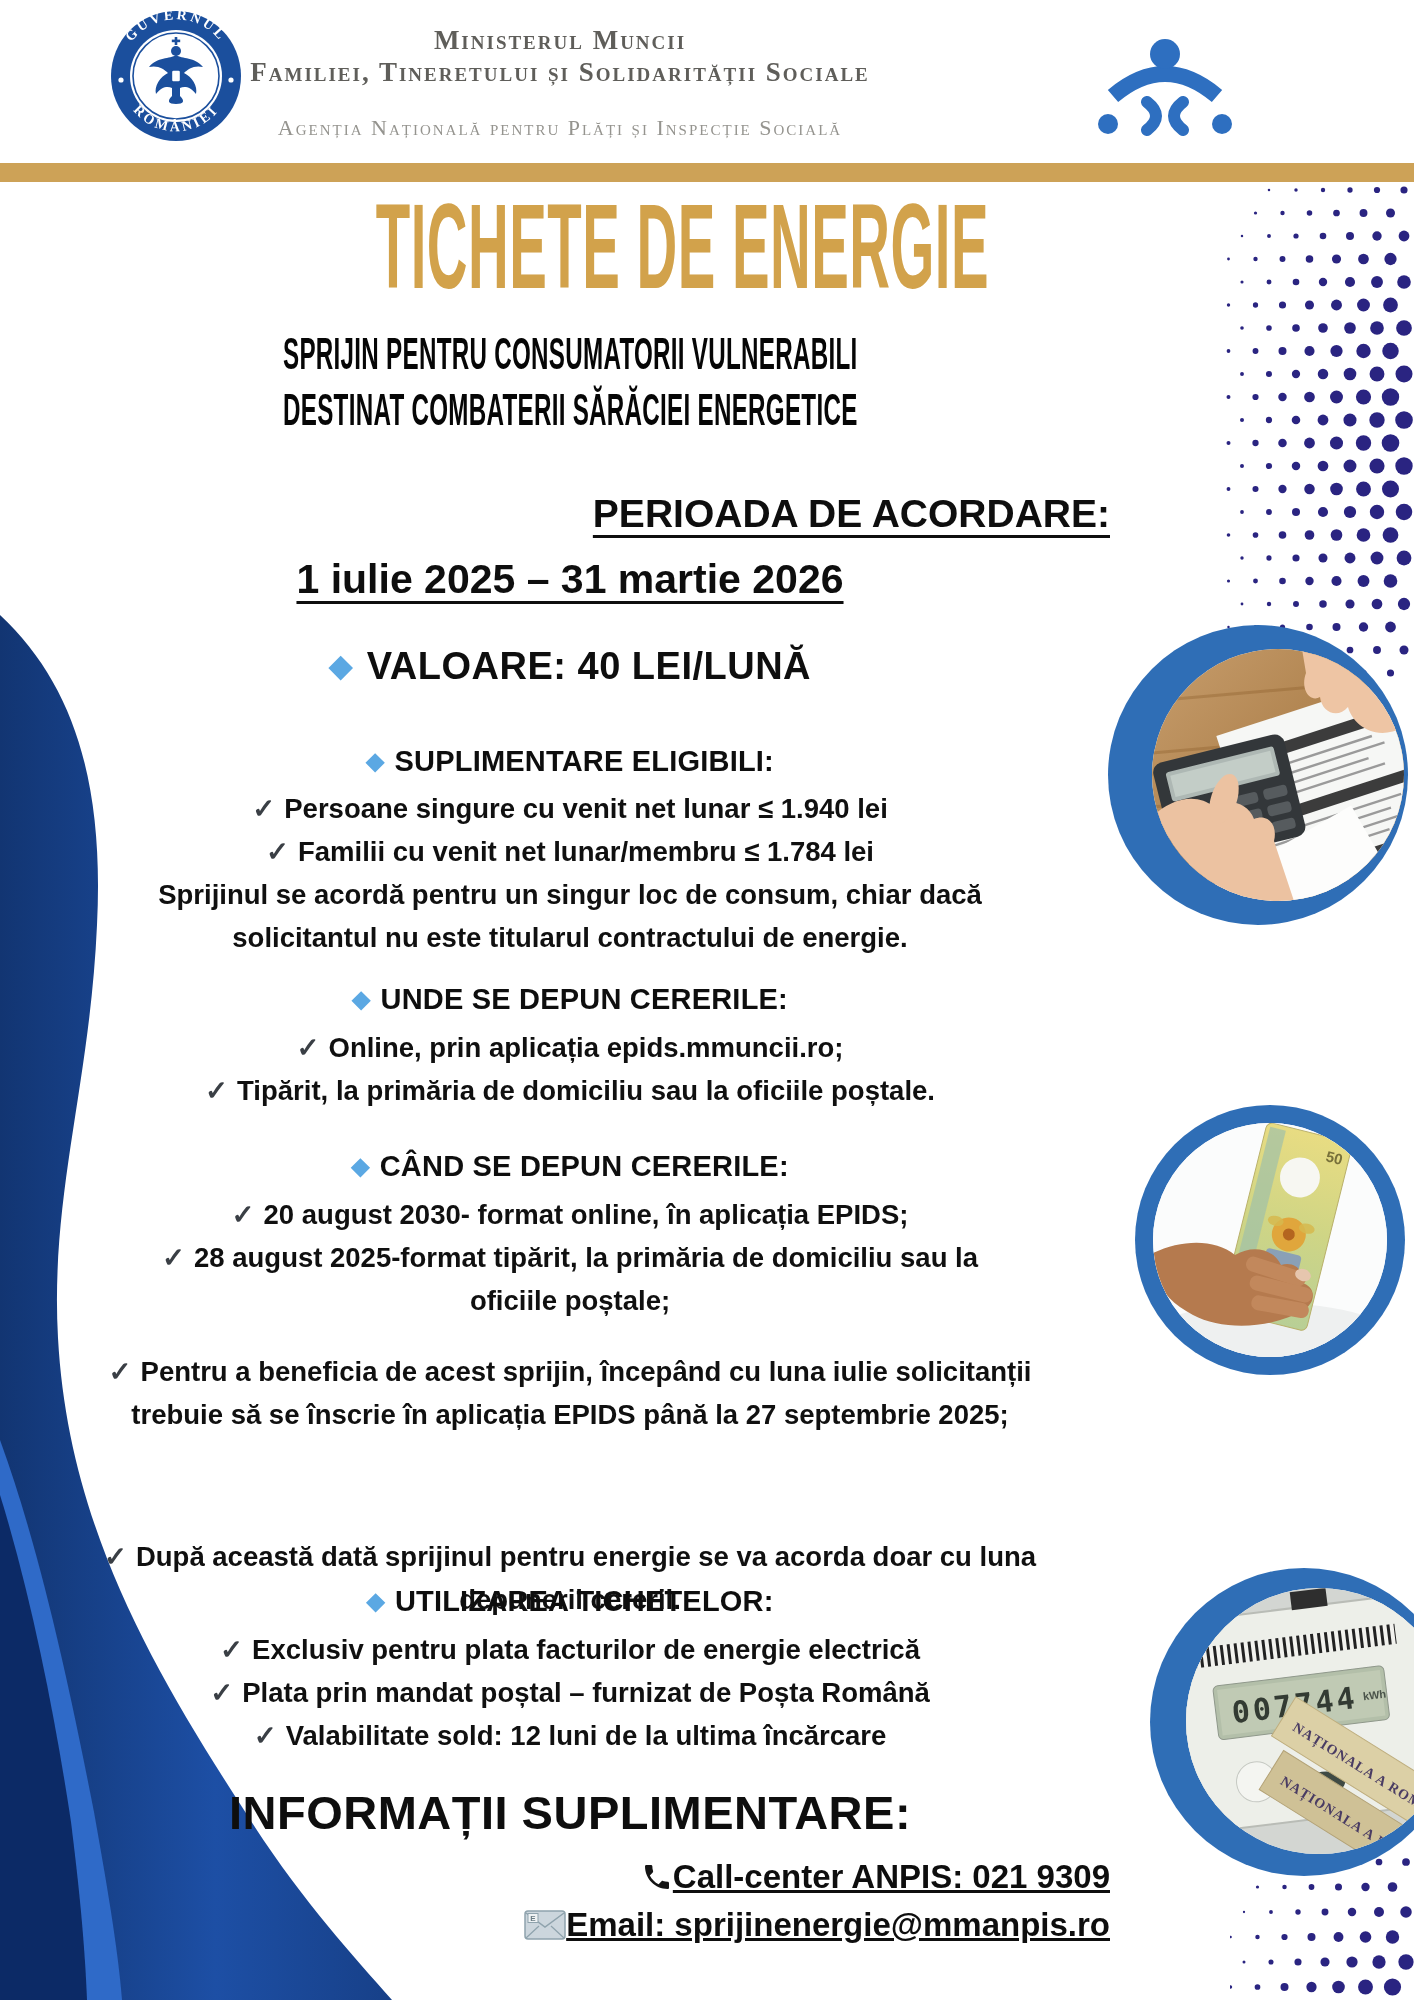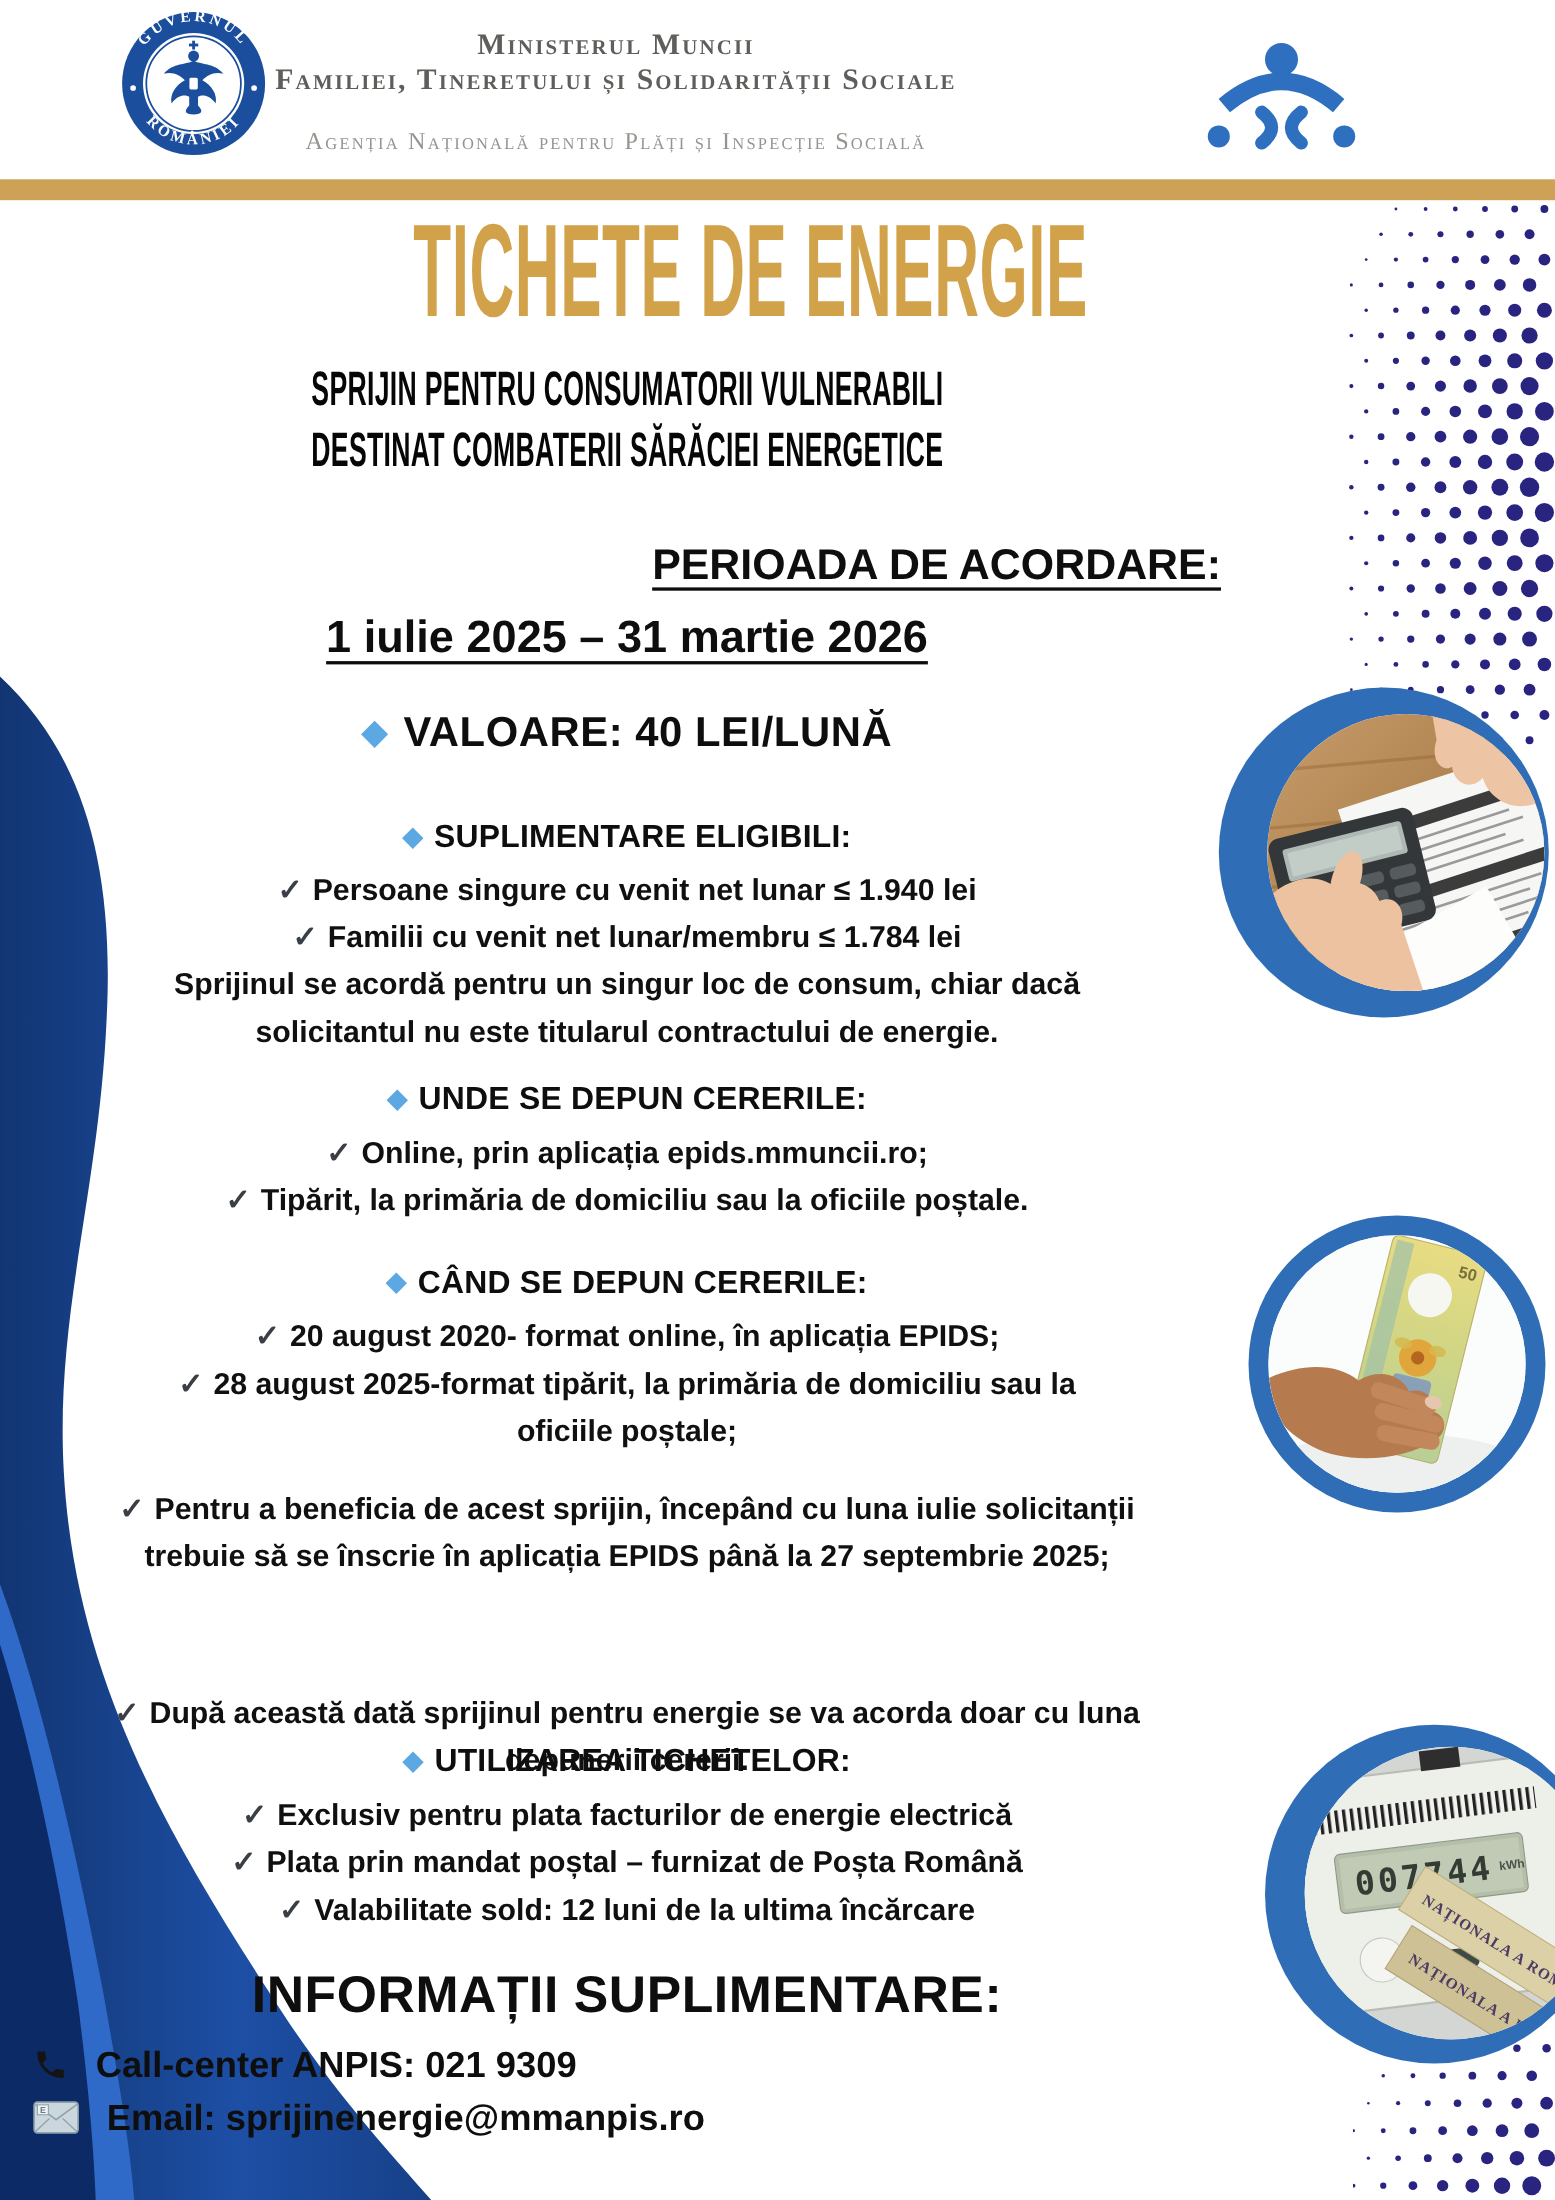--- a/index.html
+++ b/index.html
@@ -32,22 +32,22 @@
   .uline{text-decoration:underline;text-decoration-thickness:3px;text-underline-offset:8px;}
   .value-line{font-size:38px;font-weight:800;letter-spacing:.5px;}
   .sec-h{font-size:29px;font-weight:800;letter-spacing:.2px;}
   .item{font-size:27.5px;line-height:43px;font-weight:700;color:#101010;}
   .narrow{max-width:940px;margin:0 auto;}
   .narrow2{max-width:910px;margin:0 auto;}
   .check{color:#3a3f45;margin-right:9px;}
   .diamond{color:#5BA8E3;margin-right:10px;font-size:.82em;position:relative;top:-2px;}
   .diamond-big{color:#5BA8E3;margin-right:14px;font-size:.8em;position:relative;top:-3px;}
   .info-h{font-size:47px;font-weight:800;letter-spacing:.5px;}
-  .contact{display:flex;justify-content:flex-start;align-items:center;gap:25px;
-           font-size:33px;font-weight:700;}
+  .contact{display:flex;justify-content:flex-end;align-items:center;gap:0;
+           font-size:33px;font-weight:700;text-decoration:underline;}
 
   
   .ring{position:absolute;border-radius:50%;background:#2F6EB6;}
   .ph{position:absolute;border-radius:50%;overflow:hidden;background:#fff;}
 </style>
 </head>
 <body>
 
 <div class="page">
 
@@ -483,21 +483,21 @@
     <span class="check">✓</span><span>Online, prin aplicația epids.mmuncii.ro;</span>
   </div>
   <div class="abs item" style="top:1069px">
     <span class="check">✓</span><span>Tipărit, la primăria de domiciliu sau la oficiile poștale.</span>
   </div>
 
   <div class="abs sec-h" style="top:1150px">
     <span class="diamond">◆</span><span>CÂND SE DEPUN CERERILE:</span>
   </div>
   <div class="abs item" style="top:1193px">
-    <span class="check">✓</span><span>20 august 2020- format online, în aplicația EPIDS;</span>
+    <span class="check">✓</span><span>20 august 2030- format online, în aplicația EPIDS;</span>
   </div>
   <div class="abs item" style="top:1236px">
     <div class="narrow2"><span class="check">✓</span><span>28 august 2025-format tipărit, la primăria de domiciliu sau la oficiile poștale;</span></div>
   </div>
 
   <div class="abs item" style="top:1350px">
     <div class="narrow"><span class="check">✓</span><span>Pentru a beneficia de acest sprijin, începând cu luna iulie solicitanții trebuie să se înscrie în aplicația EPIDS până la 27 septembrie 2025;</span></div>
   </div>
   <div class="abs item" style="top:1535px">
     <div class="narrow"><span class="check">✓</span><span>După această dată sprijinul pentru energie se va acorda doar cu luna depunerii cererii.</span></div>

